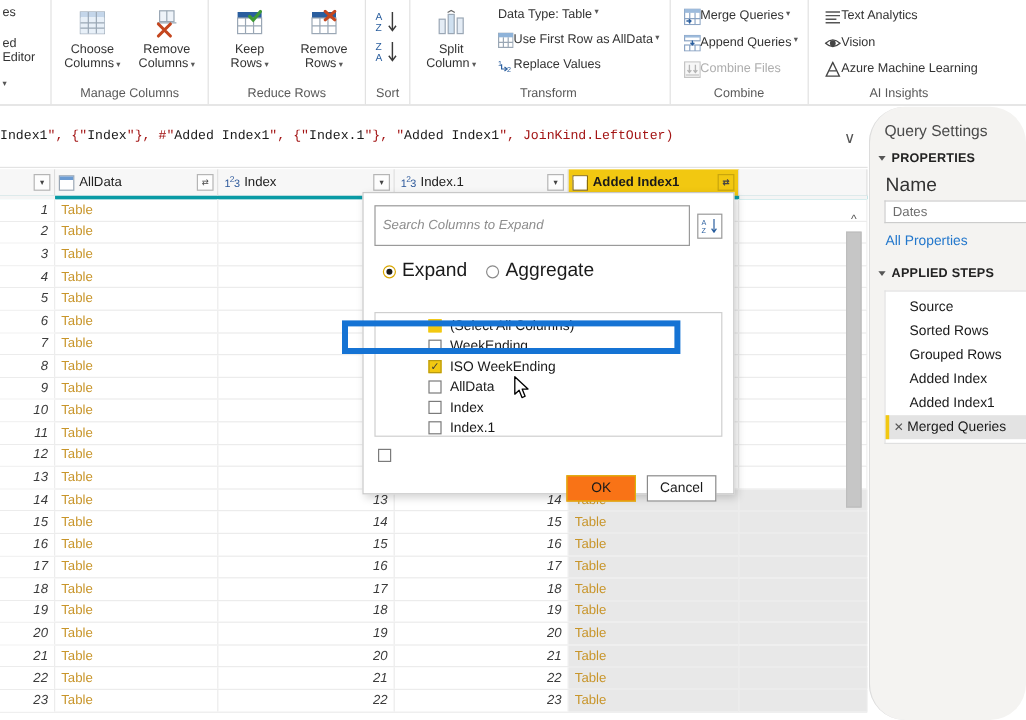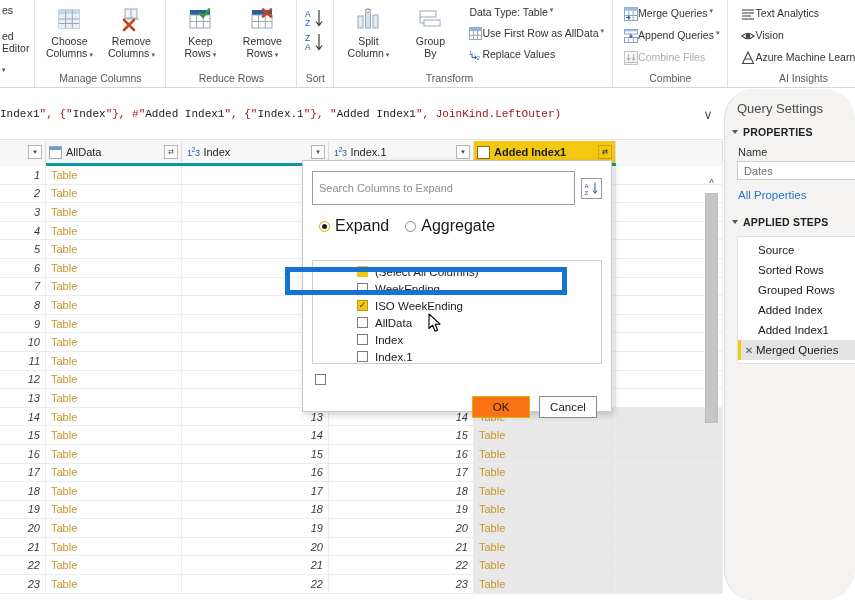--- a/index.html
+++ b/index.html
@@ -109,21 +109,21 @@
   
   #expand-panel {
     position:absolute; left:302px; top:160px; width:310px; height:252px;
     background:#ffffff; border:1px solid #c8c8c8;
     box-shadow:2px 3px 7px rgba(0,0,0,.18); z-index:40;
   }
   #srch-row { display:flex; align-items:center; gap:6px; padding:10px 9px 0 9px; }
   #srch-box {
     flex:1; height:21px; border:1px solid #9a9a9a; background:#fff;
     display:flex; align-items:center; padding:16px 6px;
-    color:#8d8d8d; font-size:11px; cursor:text;
+    font-style:italic; color:#8d8d8d; font-size:11px; cursor:text;
   }
   #srch-sort { width:21px; height:21px; border:1px solid #9a9a9a; background:#fff;
                display:flex; align-items:center; justify-content:center; cursor:pointer; }
 
   #mode-row { display:flex; align-items:center; gap:16px; padding:12px 0 0 16px; }
   .radio-item { display:flex; align-items:center; gap:5px; font-size:16px; color:#1a1a1a; cursor:pointer; }
   .radio { width:11px; height:11px; border-radius:50%; border:1px solid #8a8a8a;
            background:#fff; display:flex; align-items:center; justify-content:center; flex:none; }
   .radio.on { border-color:#d9a700; }
   .radio.on:after { content:""; width:5px; height:5px; border-radius:50%; background:#1a1a1a; }
@@ -160,21 +160,21 @@
     background:#f4f3f1; border-left:1px solid #dcdcdc;
     padding:12px 0 0 0;
     border-radius:30px;
   }
   #qs-title { font-size:13px; color:#4a4a4a; padding:0 0 10px 12px; }
   .sec-head { display:flex; align-items:center; gap:6px; padding:0 0 0 8px;
               font-size:10.5px; font-weight:bold; color:#222; letter-spacing:.2px; }
   .tri { width:0; height:0; border-left:4.5px solid #555;
          border-top:3.5px solid transparent; border-bottom:3.5px solid transparent;
          transform:rotate(90deg); flex:none; }
-  #name-lab { padding:8px 0 3px 13px; font-size:11px; color:#333; }
+  #name-lab { padding:8px 0 3px 13px; font-size:16px; color:#333; }
   #name-input { margin-left:12px; width:131px; height:19px; background:#fff;
                 border:1px solid #ccc; border-right:none;
                 display:flex; align-items:center; padding-left:6px;
                 font-size:11px; color:#6d6d6d; cursor:text; }
   #all-props { padding:9px 0 0 13px; font-size:11.5px; color:#2277cc; cursor:pointer; }
   #steps-head { padding-top:15px; }
   #steps-list { margin:8px 0 0 12px; width:131px; background:#fff;
                 border:1px solid #e0e0e0; border-right:none; padding:3px 0; }
   .step {
     display:flex; align-items:center; height:20px; font-size:11.5px;
@@ -292,31 +292,20 @@
         <div class="bicon">
           <svg width="26" height="24" viewBox="0 0 26 24">
             <rect x="3" y="8" width="5" height="12" fill="#e4ecf5" stroke="#9aa7b5"></rect>
             <rect x="10.5" y="4" width="5" height="16" fill="#cfe0f0" stroke="#9aa7b5"></rect>
             <rect x="18" y="7" width="5" height="13" fill="#e4ecf5" stroke="#9aa7b5"></rect>
             <path d="M10 2.5 L13 0.8 L16 2.5" stroke="#6a6a6a" stroke-width="1" fill="none"></path>
           </svg>
         </div>
         <div class="blab"><span>Split</span><br>
           <span>Column</span><span class="caret">▾</span></div>
-      </div>
-      <div class="big-btn">
-        <div class="bicon">
-          <svg width="26" height="24" viewBox="0 0 26 24">
-            <rect x="3" y="3" width="16" height="6" fill="#fff" stroke="#9aa7b5"></rect>
-            <rect x="7" y="12" width="16" height="6" fill="#fff" stroke="#9aa7b5"></rect>
-            <path d="M3 9 L3 15 L7 15" stroke="#9aa7b5" fill="none"></path>
-          </svg>
-        </div>
-        <div class="blab"><span>Group</span><br>
-          <span>By</span></div>
       </div>
       <div style="display:flex;flex-direction:column;gap:2px;padding-top:2px;padding-left:3px">
         <div class="small-btn">
           <span>Data Type: Table</span>
           <span class="caret">▾</span>
         </div>
         <div class="small-btn">
           <span>
             <svg width="13" height="13" viewBox="0 0 13 13">
               <rect x="0.5" y="0.5" width="12" height="12" fill="#fff" stroke="#9aa7b5"></rect>

